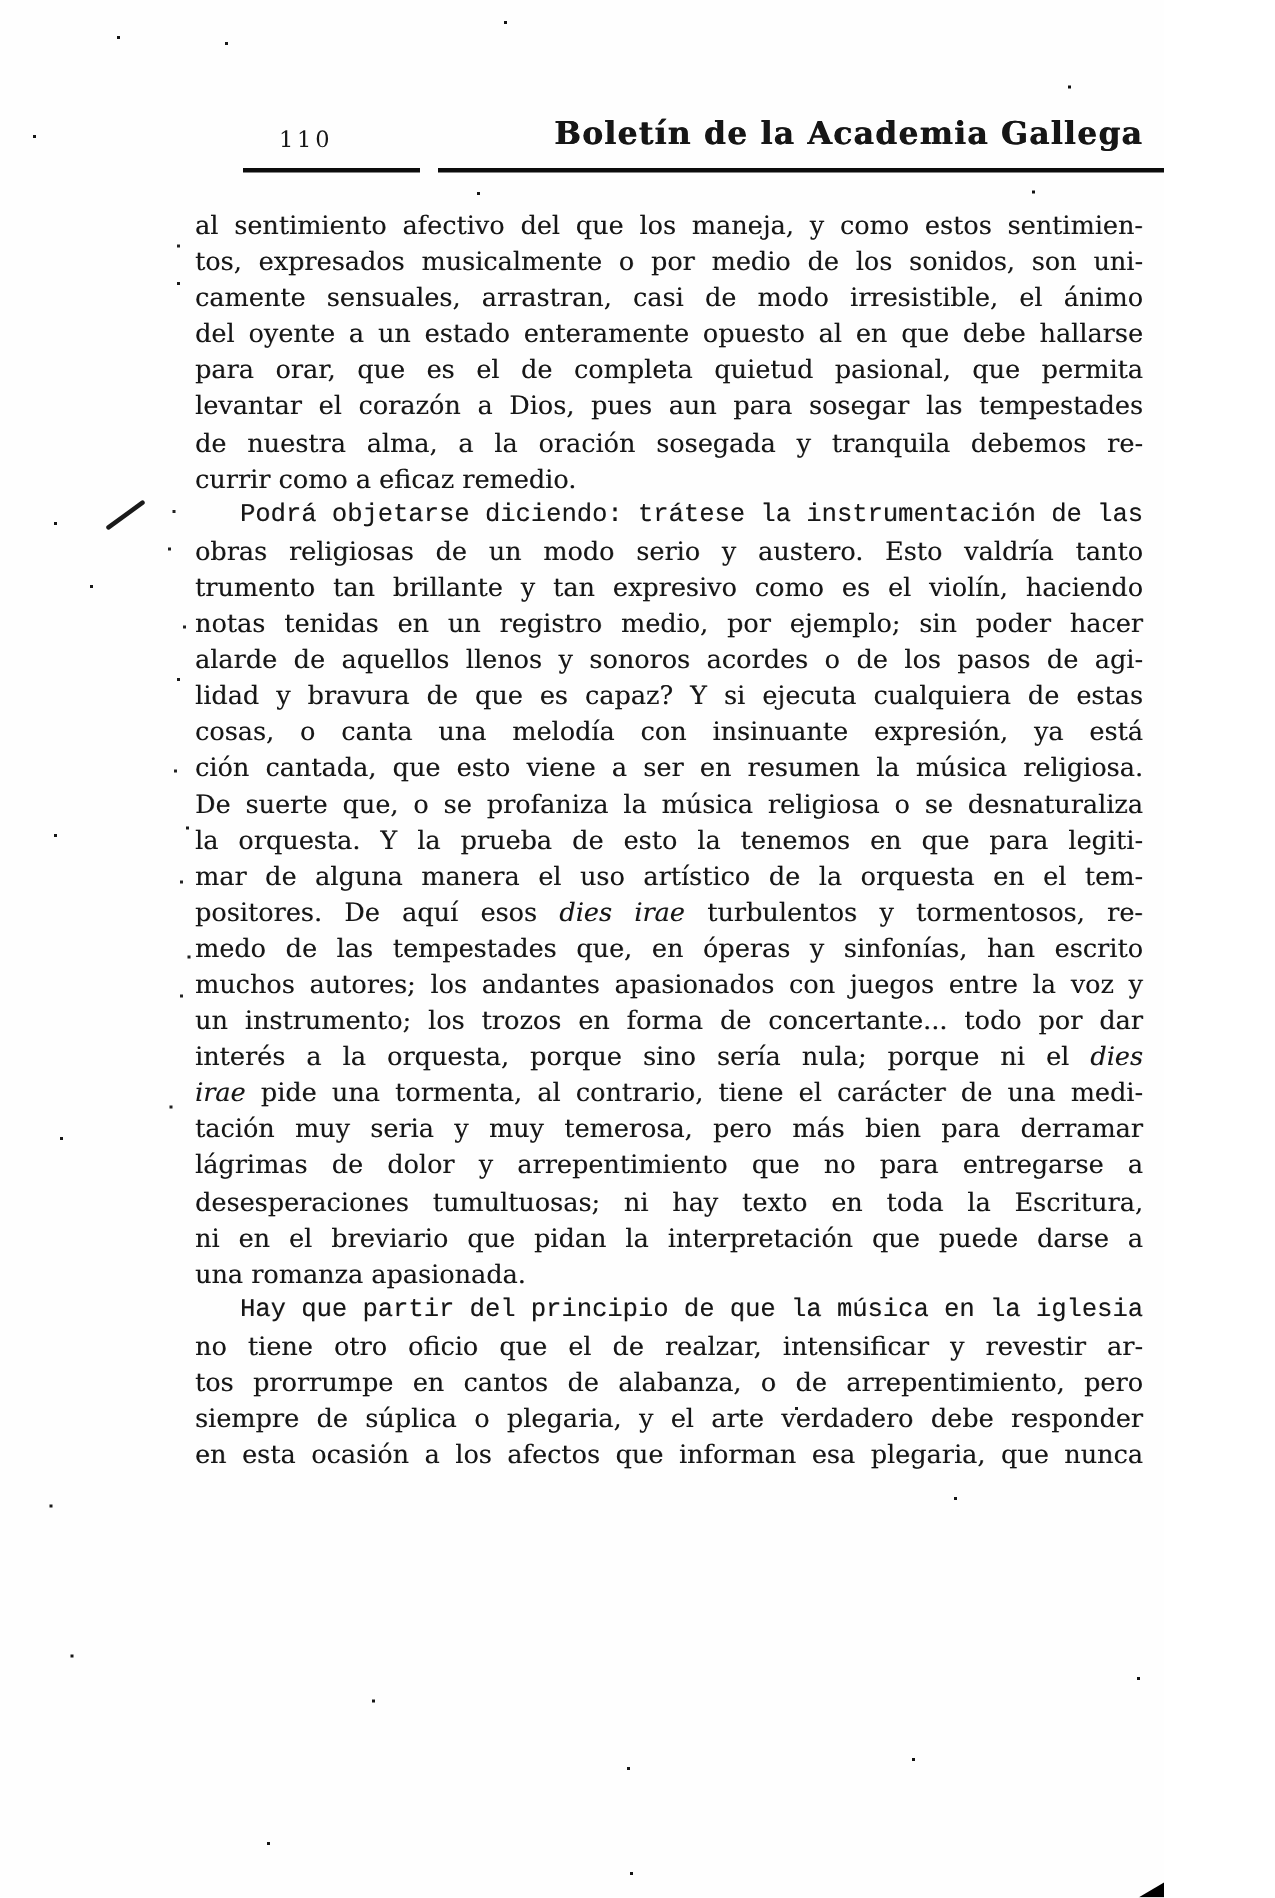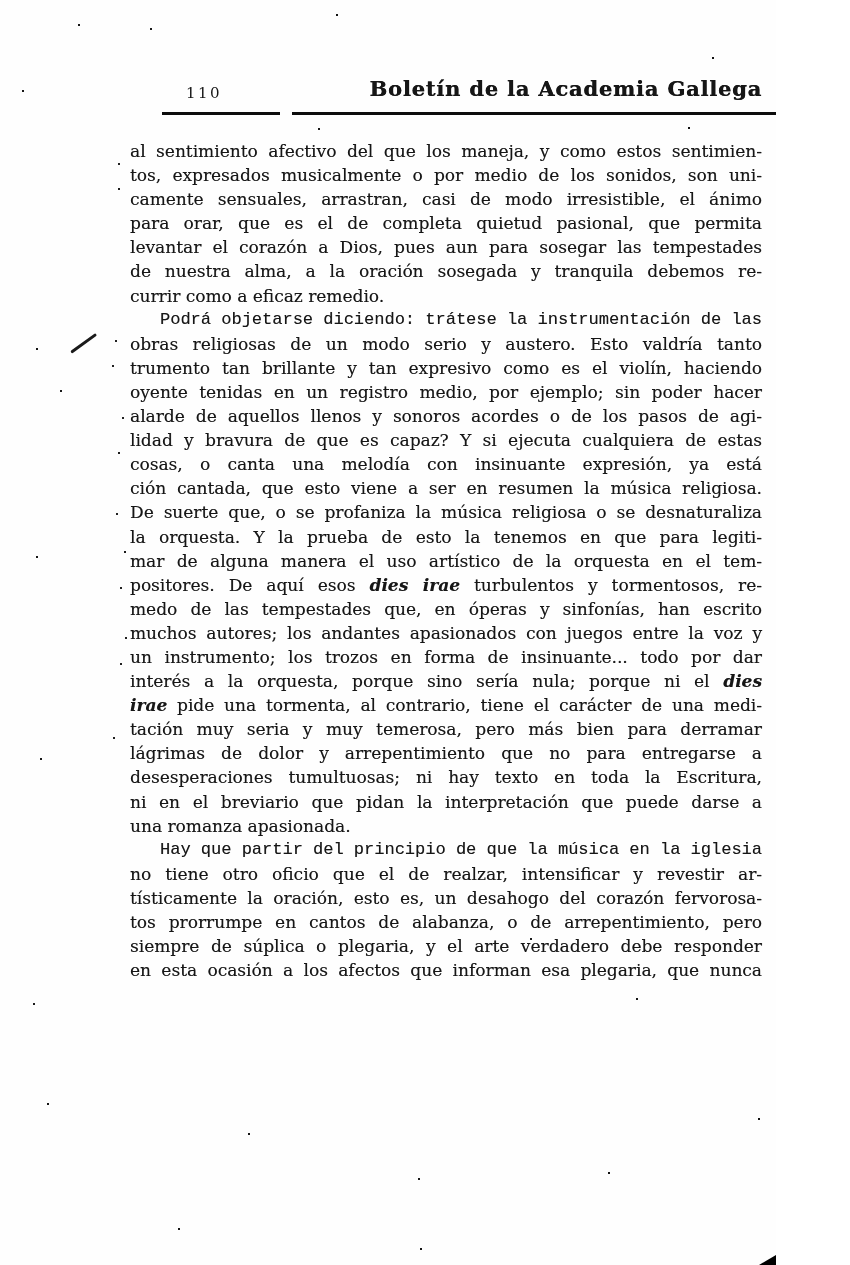--- a/index.html
+++ b/index.html
@@ -44,21 +44,21 @@
     font-size: 17px;
     height: 24.1px;
     line-height: 24.1px;
     text-align: justify;
     text-align-last: justify;
     white-space: normal;
     text-shadow: 0.25px 0.25px 0 rgba(20,20,20,0.45);
   }
   .line.para-end { text-align-last: left; }
   .line.indent { text-indent: 30px; font-family: Liberation Mono, monospace; }
-  .line em { font-style: italic; font-weight: bold; }
+  .line em { font-style: italic; }
   
   .pen-mark {
     position: absolute;
     left: 71px; top: 351px;
     width: 31px; height: 2.6px;
     background: #1a1a1a;
     border-radius: 2px;
     transform: rotate(-36deg);
     transform-origin: left center;
   }
@@ -104,53 +104,53 @@
     <h1 class="title">Boletín de la Academia Gallega</h1>
     <div class="rule rule-left"></div>
     <div class="rule rule-right"></div>
   </header>
 
   <main class="text-block" id="text-block">
       <div class="paragraph">
         <div class="line"><span>al sentimiento afectivo del que los maneja, y como estos sentimien-</span></div>
         <div class="line"><span>tos, expresados musicalmente o por medio de los sonidos, son uni-</span></div>
         <div class="line"><span>camente sensuales, arrastran, casi de modo irresistible, el ánimo</span></div>
+        <div class="line"><span>del oyente a un estado enteramente opuesto al en que debe hallarse</span></div>
         <div class="line"><span>para orar, que es el de completa quietud pasional, que permita</span></div>
         <div class="line"><span>levantar el corazón a Dios, pues aun para sosegar las tempestades</span></div>
         <div class="line"><span>de nuestra alma, a la oración sosegada y tranquila debemos re-</span></div>
         <div class="line para-end"><span>currir como a eficaz remedio.</span></div>
       </div>
       <div class="paragraph">
         <div class="line indent"><span>Podrá objetarse diciendo: trátese la instrumentación de las</span></div>
         <div class="line"><span>obras religiosas de un modo serio y austero. Esto valdría tanto</span></div>
         <div class="line"><span>trumento tan brillante y tan expresivo como es el violín, haciendo</span></div>
-        <div class="line"><span>oyente tenidas en un registro medio, por ejemplo; sin poder hacer</span></div>
+        <div class="line"><span>notas tenidas en un registro medio, por ejemplo; sin poder hacer</span></div>
         <div class="line"><span>alarde de aquellos llenos y sonoros acordes o de los pasos de agi-</span></div>
         <div class="line"><span>lidad y bravura de que es capaz? Y si ejecuta cualquiera de estas</span></div>
         <div class="line"><span>cosas, o canta una melodía con insinuante expresión, ya está</span></div>
         <div class="line"><span>ción cantada, que esto viene a ser en resumen la música religiosa.</span></div>
         <div class="line"><span>De suerte que, o se profaniza la música religiosa o se desnaturaliza</span></div>
         <div class="line"><span>la orquesta. Y la prueba de esto la tenemos en que para legiti-</span></div>
         <div class="line"><span>mar de alguna manera el uso artístico de la orquesta en el tem-</span></div>
         <div class="line"><span>positores. De aquí esos </span><em>dies irae</em><span> turbulentos y tormentosos, re-</span></div>
         <div class="line"><span>medo de las tempestades que, en óperas y sinfonías, han escrito</span></div>
         <div class="line"><span>muchos autores; los andantes apasionados con juegos entre la voz y</span></div>
-        <div class="line"><span>un instrumento; los trozos en forma de insinuante... todo por dar</span></div>
+        <div class="line"><span>un instrumento; los trozos en forma de concertante... todo por dar</span></div>
         <div class="line"><span>interés a la orquesta, porque sino sería nula; porque ni el </span><em>dies</em></div>
         <div class="line"><em>irae</em><span> pide una tormenta, al contrario, tiene el carácter de una medi-</span></div>
         <div class="line"><span>tación muy seria y muy temerosa, pero más bien para derramar</span></div>
         <div class="line"><span>lágrimas de dolor y arrepentimiento que no para entregarse a</span></div>
         <div class="line"><span>desesperaciones tumultuosas; ni hay texto en toda la Escritura,</span></div>
         <div class="line"><span>ni en el breviario que pidan la interpretación que puede darse a</span></div>
         <div class="line para-end"><span>una romanza apasionada.</span></div>
       </div>
       <div class="paragraph">
         <div class="line indent"><span>Hay que partir del principio de que la música en la iglesia</span></div>
         <div class="line"><span>no tiene otro oficio que el de realzar, intensificar y revestir ar-</span></div>
-        <div class="line"><span>tísticamente la oración, esto es, un desahogo del corazón fervorosa-</span></div>
         <div class="line"><span>tos prorrumpe en cantos de alabanza, o de arrepentimiento, pero</span></div>
         <div class="line"><span>siempre de súplica o plegaria, y el arte verdadero debe responder</span></div>
         <div class="line"><span>en esta ocasión a los afectos que informan esa plegaria, que nunca</span></div>
       </div>
     </main>
 
   <div class="pen-mark"></div>
   <div class="specks"></div>
   <div class="corner-line"></div>
   <div class="corner-triangle"></div>

